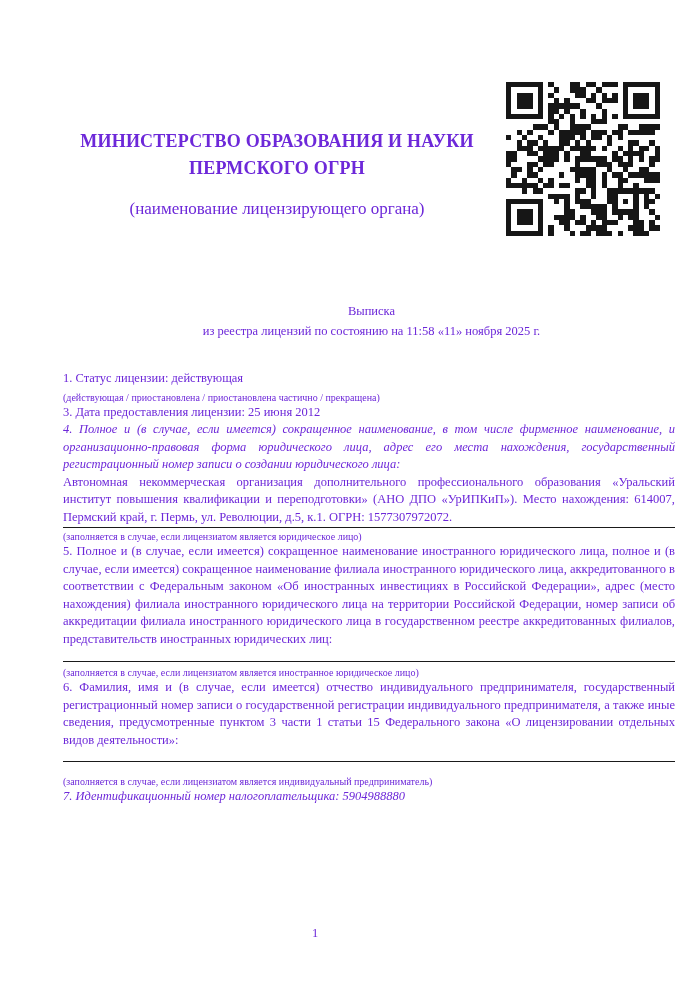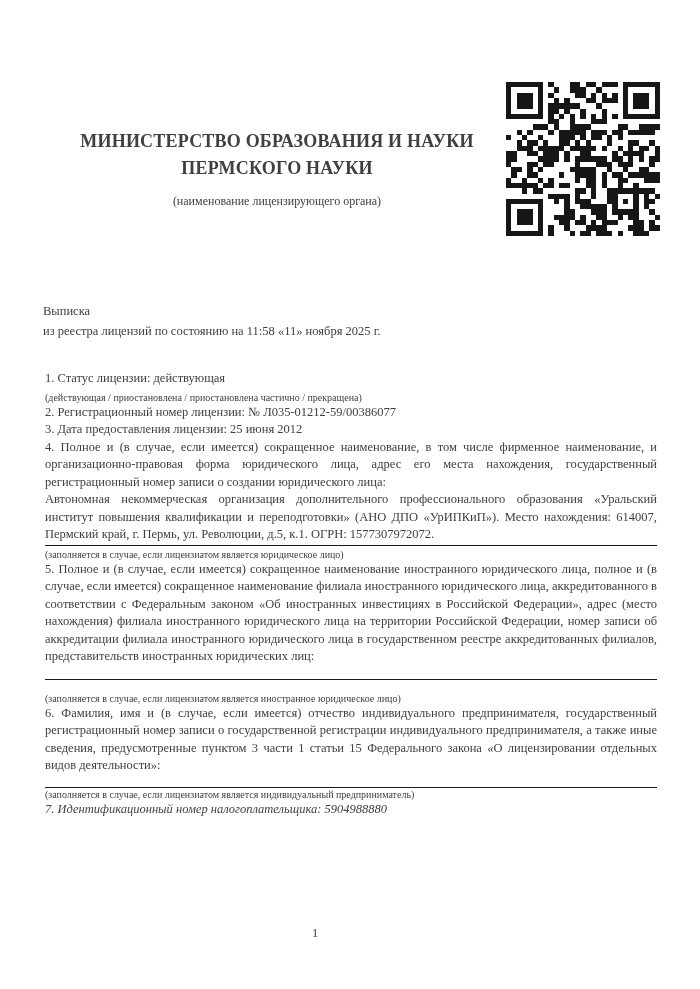--- a/index.html
+++ b/index.html
@@ -1,21 +1,21 @@
 <!DOCTYPE html>
 <html><head>
 <meta charset="utf-8">
 <style>
   html,body { margin:0; padding:0; background:#ffffff; }
   .page {
     position:relative;
     width:700px; height:989px;
     margin:0 auto;
     background:#ffffff;
-    color:#404040;
+    color:#6d28d9;
     font-family:"Liberation Serif","DejaVu Serif",serif;
     overflow:hidden;
   }
   
   .qr {
     position:absolute;
     left:506px; top:82px;
     width:154px; height:154px;
     shape-rendering:crispEdges;
   }
@@ -25,65 +25,66 @@
     left:42px; top:128px; width:470px;
     text-align:center;
   }
   .ministry-line {
     font-weight:bold;
     font-size:18px;
     line-height:27px;
     letter-spacing:.2px;
   }
   .letterhead-caption {
-    margin-top:12px;
-    font-size:12px;
+    margin-top:20px;
+    font-size:17px;
     line-height:14px;
   }
   
   .doc-title {
     position:absolute;
     left:0; top:302px; width:700px;
     padding-left:43px;
     box-sizing:border-box;
+    text-align:center;
     font-size:12.5px;
     line-height:19.5px;
   }
   
   .content {
     position:absolute;
-    left:45px; top:370px; width:612px;
+    left:63px; top:370px; width:612px;
     font-size:12.5px;
     line-height:17.5px;
   }
   .content p { margin:0; }
   .para { text-align:justify; }
   .cap {
     width:540px;
     text-align:left;
     font-size:10px;
     line-height:13px;
   }
   .cap1    { margin-top:3px; }
   .mt-p2   { margin-top:22px; }
   .mt-p3   { margin-top:16px; }
-  .mt-p4   { margin-top:13px; }
+  .mt-p4   { margin-top:13px;font-style:italic; }
   .rule {
     height:0;
     border-top:1.7px solid #1a1a1a;
     width:612px;
   }
   .rule4 { margin-top:1px; }
   .cap4  { margin-top:2px;font-family:Liberation Serif, serif; }
   .mt-p5 { margin-top:19px; }
   .rule5 { margin-top:13px; }
-  .cap5  { margin-top:12px; }
+  .cap5  { margin-top:4px; }
   .mt-p6 { margin-top:16px;font-family:Liberation Serif, serif; }
   .rule6 { margin-top:12px; }
-  .cap6  { margin-top:0; }
+  .cap6  { margin-top:13px; }
   .mt-p7 { margin-top:20px;font-style:italic; }
   .page-number {
     position:absolute;
     left:45px; top:926px; width:540px;
     text-align:center;
     font-size:12.5px;
   }
 </style>
 </head>
 <body>
@@ -521,35 +522,34 @@
         <rect x="19" y="28" width="1" height="1"></rect>
         <rect x="21" y="28" width="1" height="1"></rect>
         <rect x="24" y="28" width="1" height="1"></rect>
         <rect x="25" y="28" width="1" height="1"></rect>
         <rect x="26" y="28" width="1" height="1"></rect>
       </g>
     </svg>
 
   <div class="letterhead">
     <div class="ministry-line">МИНИСТЕРСТВО ОБРАЗОВАНИЯ И НАУКИ</div>
-    <div class="ministry-line">ПЕРМСКОГО НАУКИ</div>
+    <div class="ministry-line">ПЕРМСКОГО ОГРН</div>
     <div class="letterhead-caption">(наименование лицензирующего органа)</div>
   </div>
 
   <div class="doc-title">
     <div>Выписка</div>
     <div>из реестра лицензий по состоянию на 11:58 «11» ноября 2025 г.</div>
   </div>
 
   <div class="content">
 
     <p>1. Статус лицензии: действующая</p>
     <div class="cap cap1">(действующая / приостановлена / приостановлена частично / прекращена)</div>
 
-    <p class="mt-p2">2. Регистрационный номер лицензии: № Л035-01212-59/00386077</p>
 
     <p class="mt-p3">3. Дата предоставления лицензии: 25 июня 2012</p>
 
     <p class="para mt-p4">4. Полное и (в случае, если имеется) сокращенное наименование, в том числе фирменное наименование, и организационно-правовая форма юридического лица, адрес его места нахождения, государственный регистрационный номер записи о создании юридического лица:</p>
     <p class="para">Автономная некоммерческая организация дополнительного профессионального образования «Уральский институт повышения квалификации и переподготовки» (АНО ДПО «УрИПКиП»). Место нахождения: 614007, Пермский край, г. Пермь, ул. Революции, д.5, к.1. ОГРН: 1577307972072.</p>
     <div class="rule rule4"></div>
     <div class="cap cap4">(заполняется в случае, если лицензиатом является юридическое лицо)</div>
 
     <p class="para mt-p5">5. Полное и (в случае, если имеется) сокращенное наименование иностранного юридического лица, полное и (в случае, если имеется) сокращенное наименование филиала иностранного юридического лица, аккредитованного в соответствии с Федеральным законом «Об иностранных инвестициях в Российской Федерации», адрес (место нахождения) филиала иностранного юридического лица на территории Российской Федерации, номер записи об аккредитации филиала иностранного юридического лица в государственном реестре аккредитованных филиалов, представительств иностранных юридических лиц:</p>
     <div class="rule rule5"></div>

